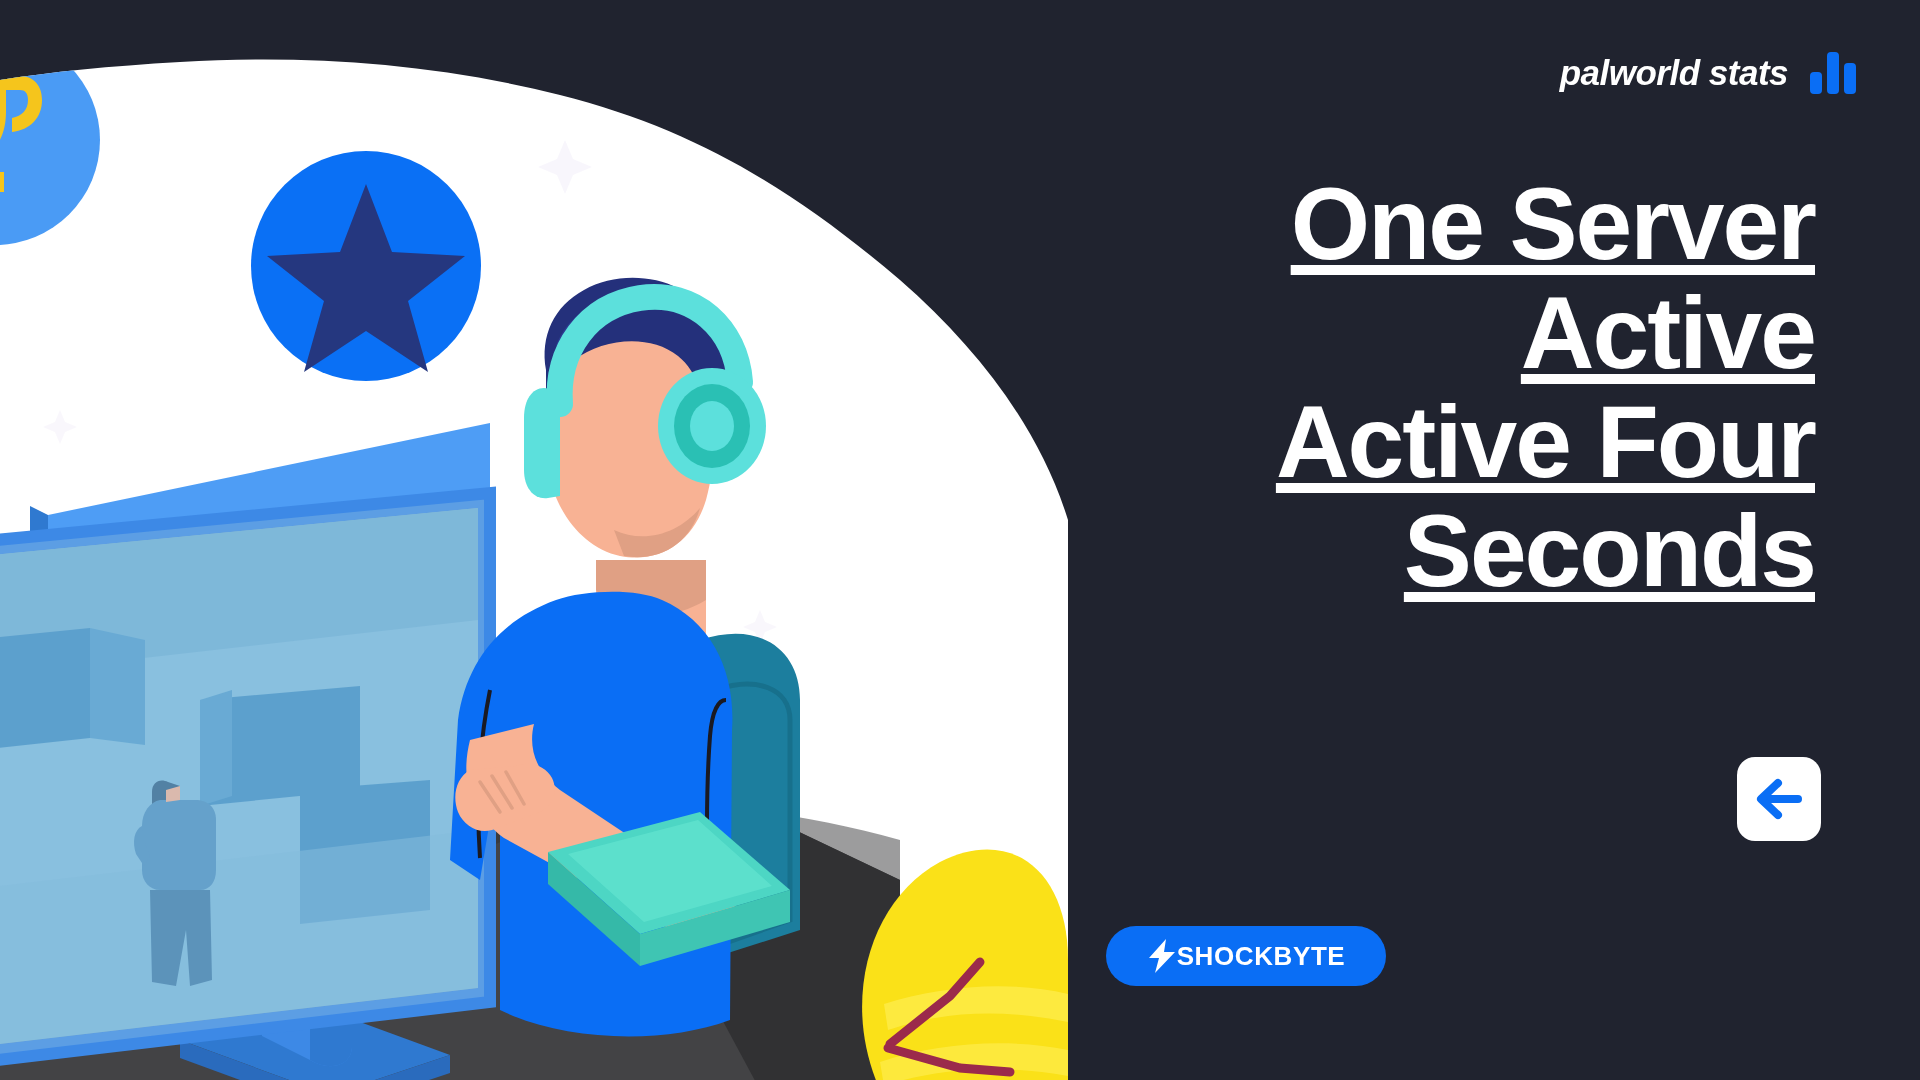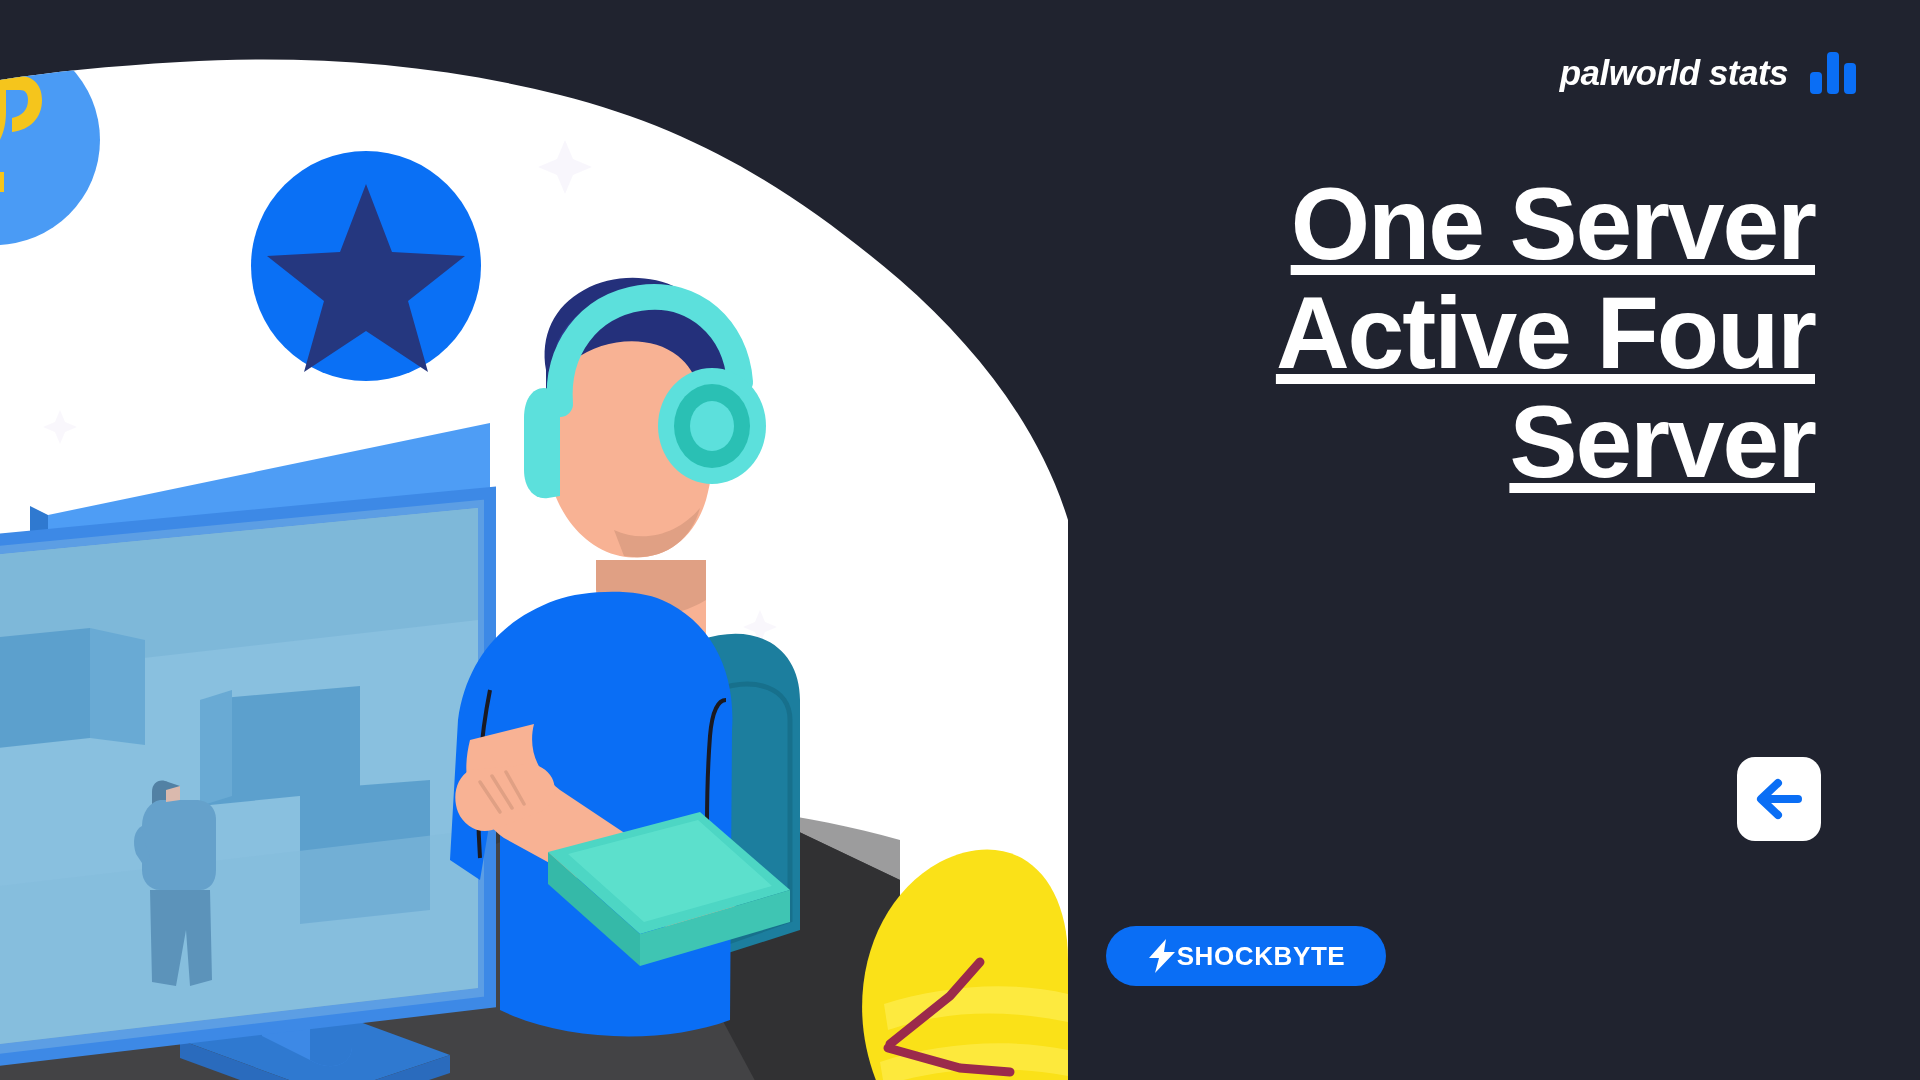--- a/index.html
+++ b/index.html
@@ -278,22 +278,23 @@
       <span id="logo-text">palworld stats</span>
       <svg id="logo-chart" width="46" height="42" viewBox="0 0 46 42" xmlns="http://www.w3.org/2000/svg">
         <rect x="0" y="20" width="12" height="22" rx="4" fill="#0A6EF5"></rect>
         <rect x="17" y="0" width="12" height="42" rx="4" fill="#0A6EF5"></rect>
         <rect x="34" y="11" width="12" height="31" rx="4" fill="#0A6EF5"></rect>
       </svg>
     </div>
 
     <h1 id="headline">
       <span class="hl-line">One Server</span>
+      <span class="hl-line">Active</span>
       <span class="hl-line">Active Four</span>
-      <span class="hl-line">Server</span>
+      <span class="hl-line">Seconds</span>
     </h1>
 
     <div id="back-button">
       <svg width="50" height="44" viewBox="0 0 50 44" xmlns="http://www.w3.org/2000/svg">
         <g stroke="#0A6EF5" stroke-width="8" stroke-linecap="round" stroke-linejoin="round" fill="none">
           <path d="M44,22 L9,22"></path>
           <path d="M24,6 L7,22 L24,38"></path>
         </g>
       </svg>
     </div>

